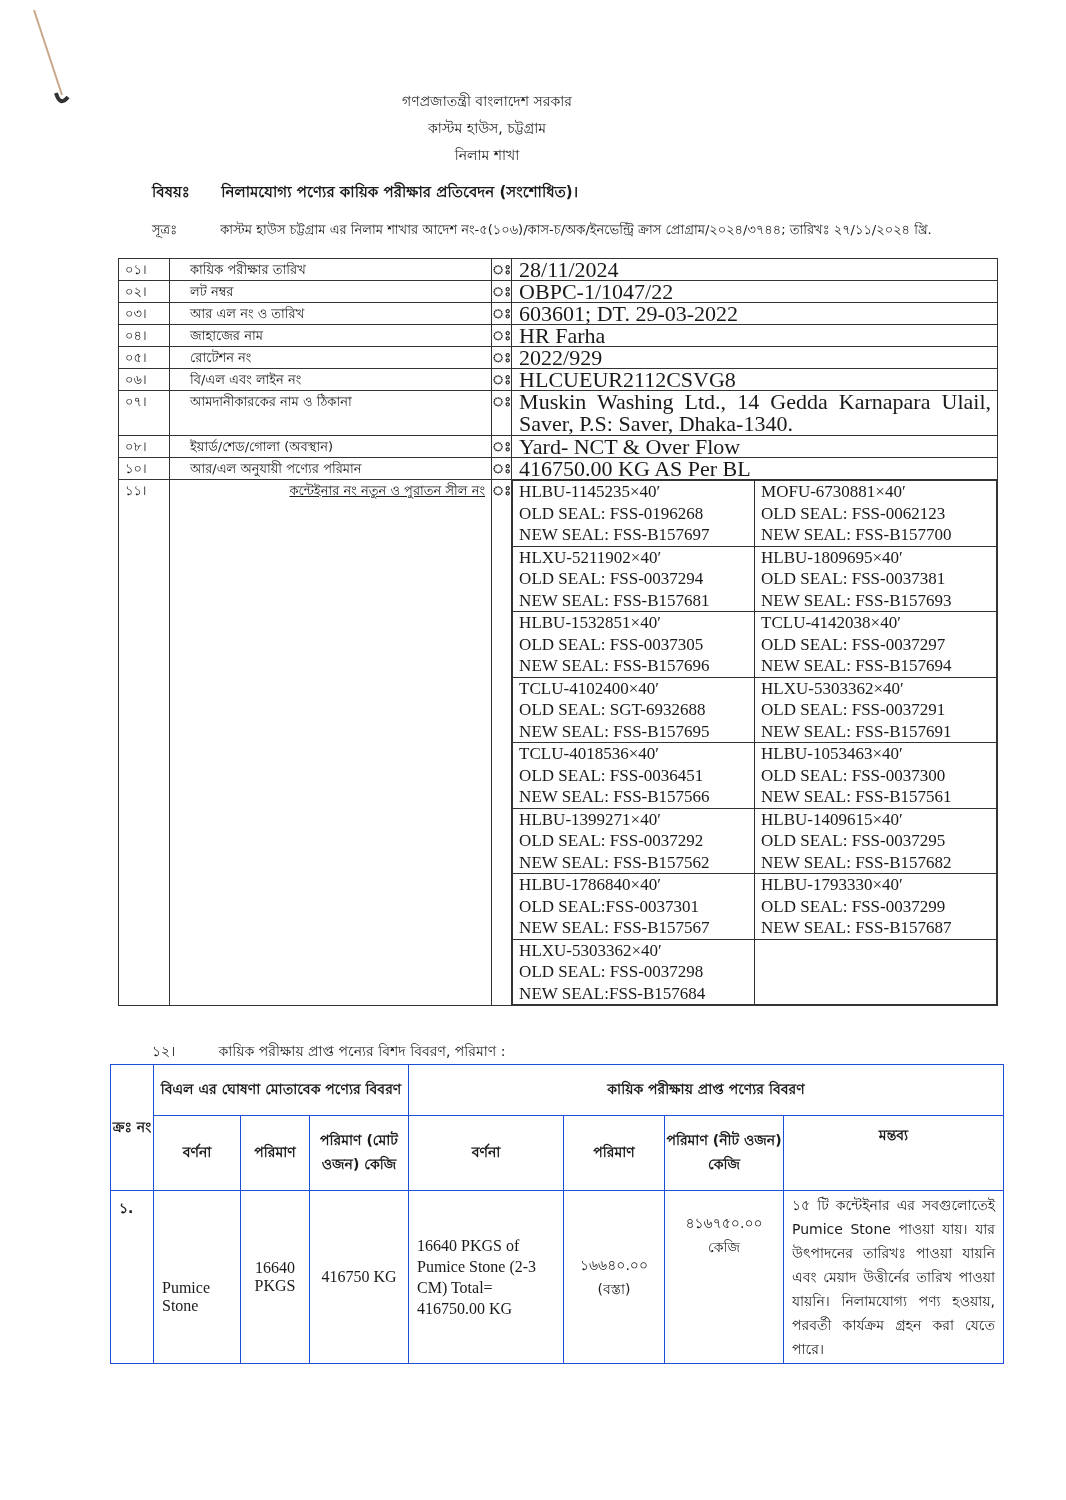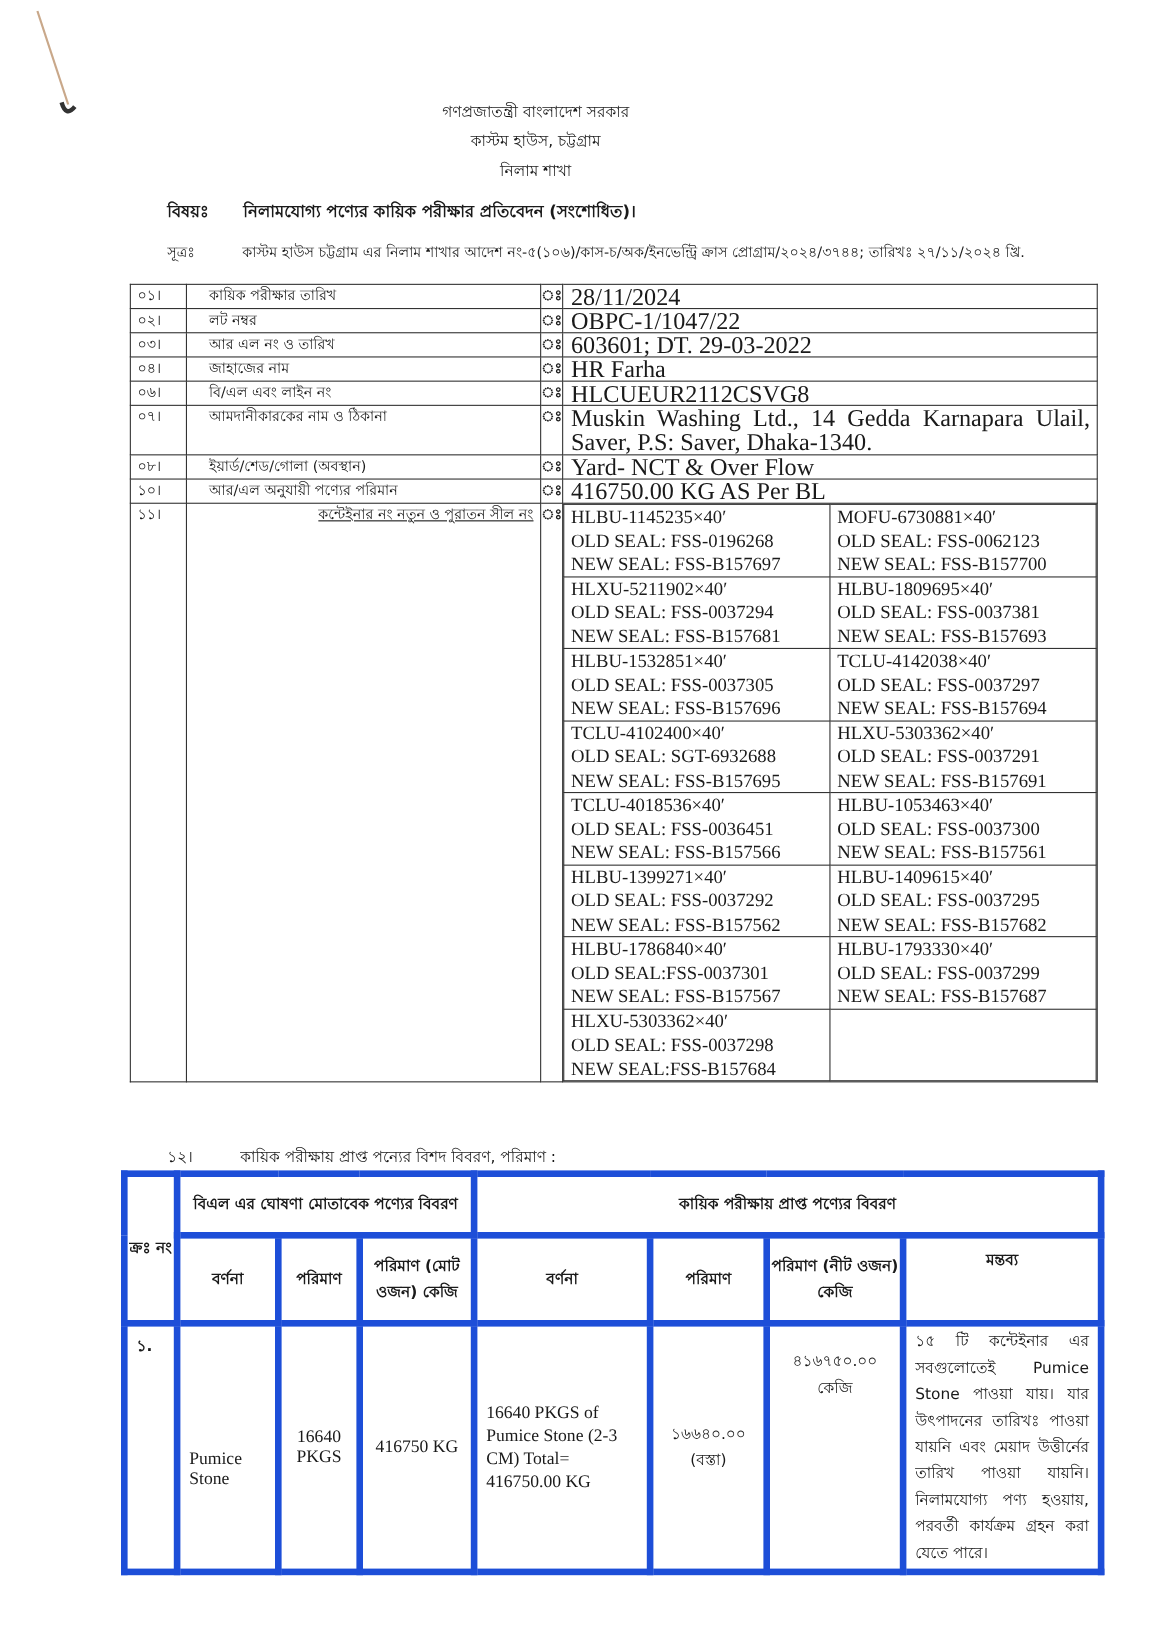--- a/index.html
+++ b/index.html
@@ -35,21 +35,21 @@
   .cont-grid td { border: 1px solid #333; padding: 0 6px; font-family: "Liberation Serif", serif; font-size: 17px; line-height: 21.5px; height: auto; vertical-align: top; width: 50%; }
   .cont-cell-wrap { padding: 0 !important; }
 
   .sec12 { position: absolute; left: 152px; top: 1040px; font-size: 14px; }
   .sec12 .lbl { display: inline-block; width: 62px; }
 
   .detail-table {
     position: absolute; left: 110px; top: 1064px; width: 894px;
     font-size: 14px;
   }
-  .detail-table td, .detail-table th { border: 6px solid #1d4ed8; vertical-align: middle; text-align: center; font-weight: normal; }
+  .detail-table td, .detail-table th { border: 1px solid #1d4ed8; vertical-align: middle; text-align: center; font-weight: normal; }
   .detail-table th.b { font-weight: bold; }
   .serif { font-family: "Liberation Serif", serif; font-size: 16px; }
   .left { text-align: left !important; }
   .justify { text-align: justify !important; }
 </style>
 </head>
 <body>
 
 <svg class="corner-mark" viewBox="0 0 60 110">
   <line x1="4" y1="5" x2="32" y2="90" stroke="#c9a88a" stroke-width="2"></line>
@@ -88,20 +88,26 @@
       <td class="num">০৩।</td>
       <td class="label">আর এল নং ও তারিখ</td>
       <td class="colon">ঃ</td>
       <td class="val">603601; DT. 29-03-2022</td>
     </tr>
     <tr>
       <td class="num">০৪।</td>
       <td class="label">জাহাজের নাম</td>
       <td class="colon">ঃ</td>
       <td class="val">HR Farha</td>
+    </tr>
+    <tr>
+      <td class="num">০৫।</td>
+      <td class="label">রোটেশন নং</td>
+      <td class="colon">ঃ</td>
+      <td class="val">2022/929</td>
     </tr>
     <tr>
       <td class="num">০৬।</td>
       <td class="label">বি/এল এবং লাইন নং</td>
       <td class="colon">ঃ</td>
       <td class="val">HLCUEUR2112CSVG8</td>
     </tr>
     <tr>
       <td class="num">০৭।</td>
       <td class="label">আমদানীকারকের নাম ও ঠিকানা</td>

